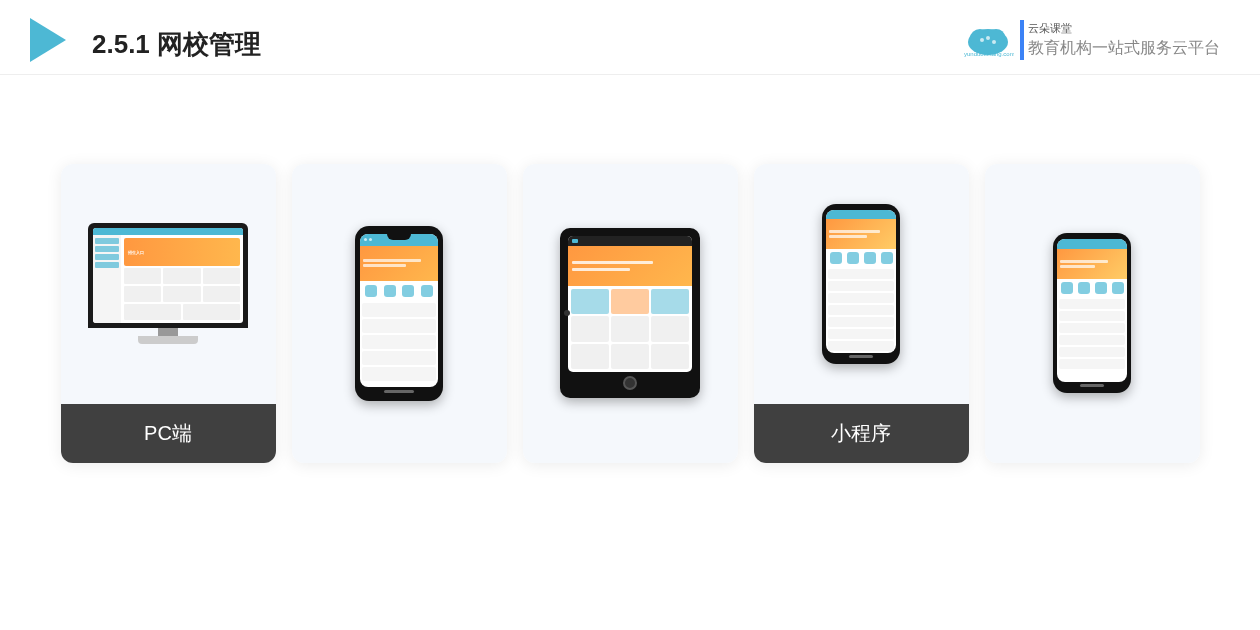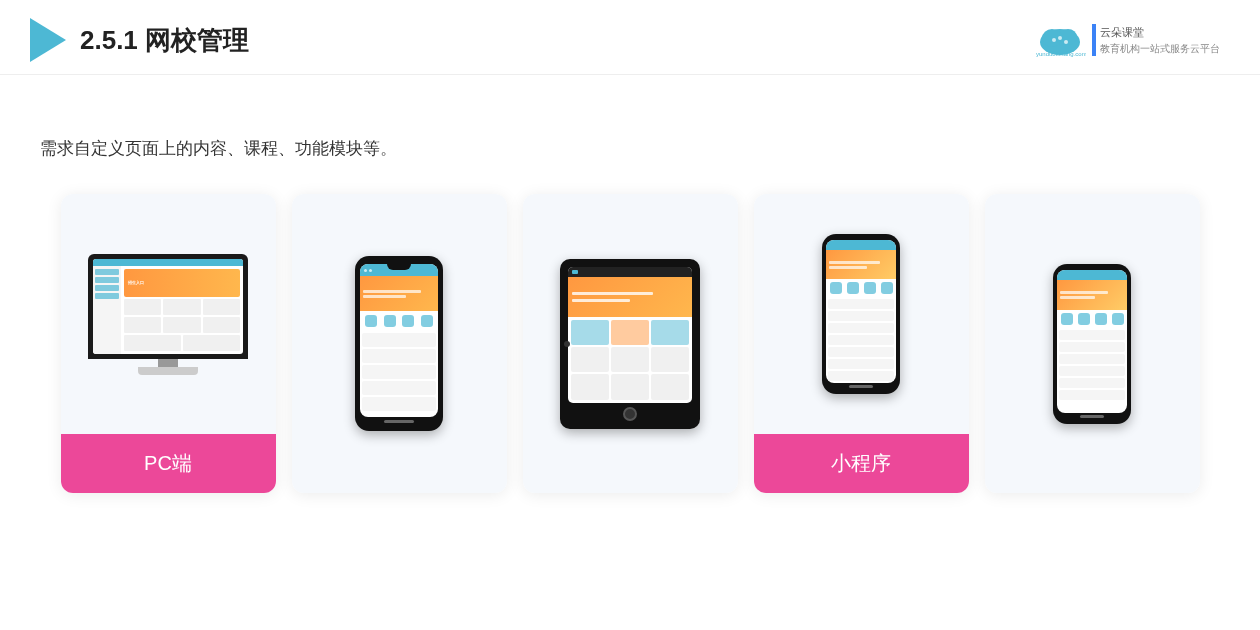--- a/index.html
+++ b/index.html
@@ -15,22 +15,22 @@
     .header {
       display: flex;
       align-items: center;
       justify-content: space-between;
       padding: 18px 40px 12px 30px;
       border-bottom: 1px solid #eee;
     }
 
     .header-left {
       display: flex;
-      align-items: center;
-      gap: 14px;
+      align-items: flex-end;
+      gap: 26px;
     }
 
     .logo-triangle {
       width: 0;
       height: 0;
       border-top: 22px solid transparent;
       border-bottom: 22px solid transparent;
       border-left: 36px solid #4db8d4;
     }
 
@@ -93,21 +93,21 @@
       flex: 1;
       background: #f5f8fc;
       display: flex;
       align-items: center;
       justify-content: center;
       padding: 20px 16px;
       min-height: 240px;
     }
 
     .card-label {
-      background: #ec4899;
+      background: #404040;
       color: #fff;
       text-align: center;
       font-size: 20px;
       padding: 16px 0;
       font-weight: 400;
     }
 
     
     .device-pc {
       display: flex;
@@ -517,29 +517,28 @@
 
         <circle cx="20" cy="20" r="2" fill="white" opacity="0.7"></circle>
         <circle cx="26" cy="18" r="2" fill="white" opacity="0.7"></circle>
         <circle cx="32" cy="22" r="2" fill="white" opacity="0.7"></circle>
 
         <text x="2" y="36" font-size="6" fill="#4db8d4" font-family="Arial">yunduoketang.com</text>
       </svg>
     </div>
     <div class="brand-text">
       <div>云朵课堂</div>
-      <div style="font-size:10px; color:#888;">教育机构一站式服务云平台</div>
+      <div style="font-size:16px; color:#888;">教育机构一站式服务云平台</div>
     </div>
   </div>
 </div>
 
 <div class="description">
   <p>
     <br>
-    <span>需求自定义页面上的内容、课程、功能模块等。</span>
   </p>
 </div>
 
 <div class="cards-section">
 
   <div class="card">
     <div class="card-image">
       <div class="device-pc">
         <div class="pc-monitor">
           <div class="pc-screen">

